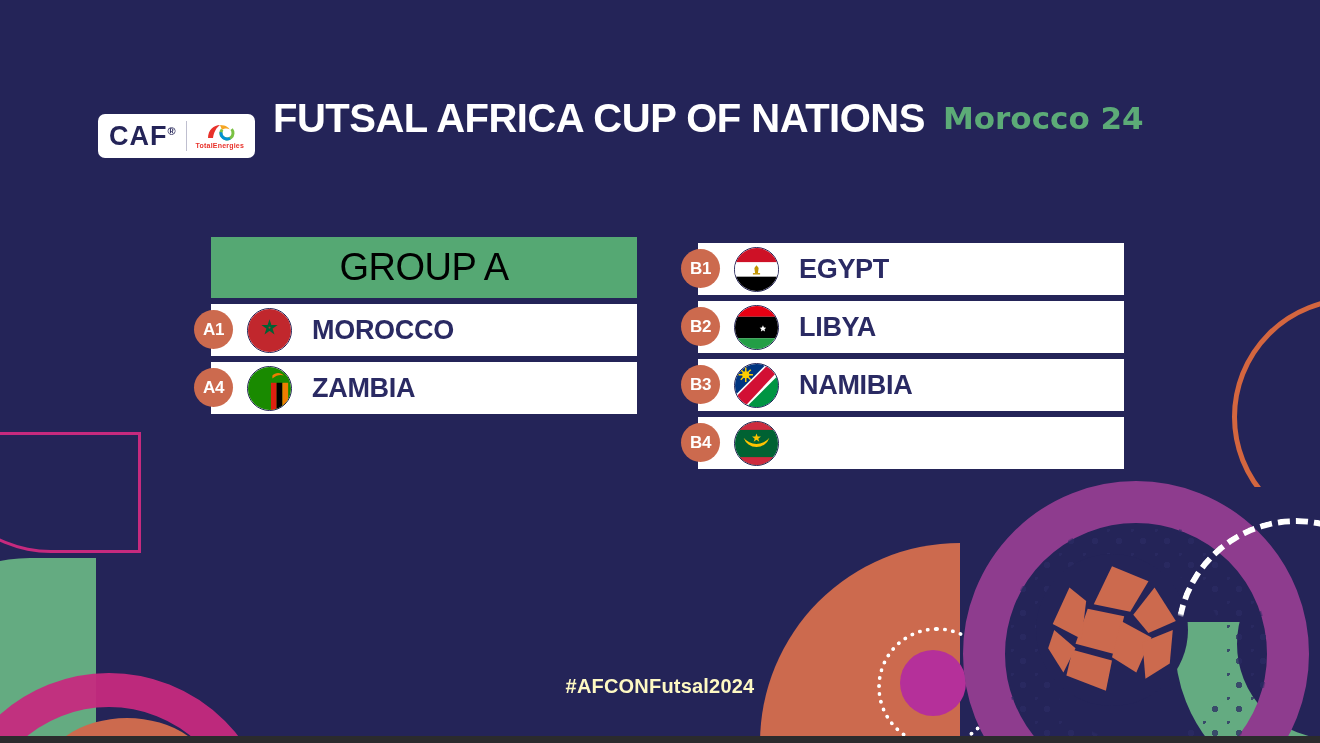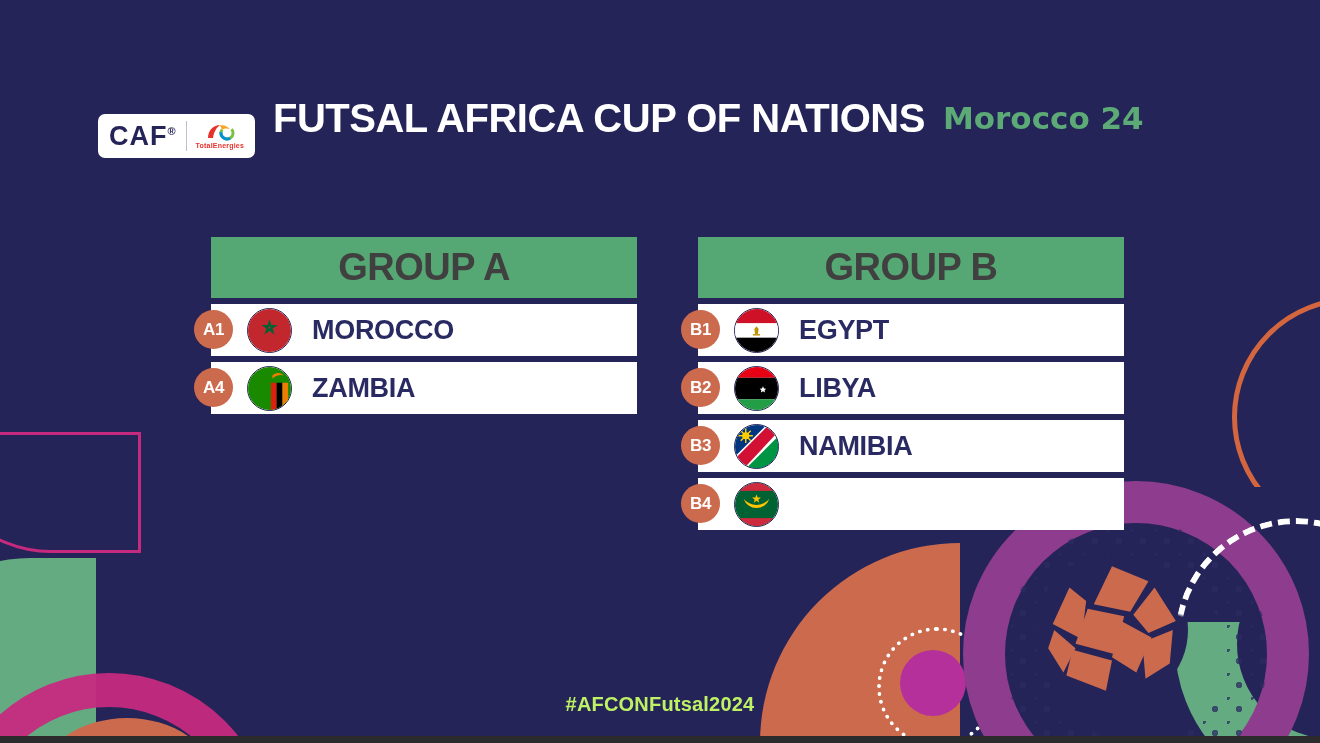--- a/index.html
+++ b/index.html
@@ -67,33 +67,33 @@
   .te-block{display:flex;flex-direction:column;align-items:center;gap:1px;}
   .te-name{font-size:7px;font-weight:bold;color:#e8312a;letter-spacing:.2px;}
   .title-main{font-size:40px;font-weight:bold;color:#ffffff;letter-spacing:-.5px;white-space:nowrap;}
   .title-sub{font-size:31px;font-weight:bold;color:#5cab77;letter-spacing:0px;white-space:nowrap;
              font-family:"DejaVu Sans",sans-serif;}
 
   
   .groups{position:absolute;left:211px;top:237px;display:flex;gap:61px;}
   .group{width:426px;}
   .group-head{height:61px;background:#55a873;display:flex;align-items:center;justify-content:center;}
-  .group-head-label{font-size:38px;font-weight:bold;color:#404040;letter-spacing:-.5px;}
+  .group-head-label{font-size:38px;font-weight:normal;color:#000000;letter-spacing:-.5px;}
   .rows{margin-top:6px;display:flex;flex-direction:column;gap:6px;}
   .row{position:relative;height:52px;background:#ffffff;display:flex;align-items:center;}
   .badge{position:absolute;left:-17px;top:6px;width:39px;height:39px;border-radius:50%;
          background:#cc6a4e;display:flex;align-items:center;justify-content:center;
          font-size:17px;font-weight:bold;color:#ffffff;letter-spacing:-.3px;}
   .flag{position:absolute;left:36px;top:4px;width:45px;height:45px;border-radius:50%;
         overflow:hidden;border:1px solid #242458;box-sizing:border-box;}
   .flag svg{display:block;width:100%;height:100%;}
   .country{margin-left:101px;font-size:27px;font-weight:600;color:#2a2a63;letter-spacing:-.3px;}
 
-  .hashtag{position:absolute;left:0;right:0;top:693px;text-align:center;
-           font-size:20px;font-weight:bold;color:#bef264;letter-spacing:.2px;}
+  .hashtag{position:absolute;left:0;right:0;top:675px;text-align:center;
+           font-size:20px;font-weight:bold;color:#fef9c3;letter-spacing:.2px;}
 </style>
 </head>
 <body>
 
 <div class="stage">
 
   <div class="deco sq-outline"></div>
   <div class="deco green-left"></div>
   <div class="deco arc-pink"></div>
 
@@ -178,23 +178,20 @@
               <path d="M34 12 C38 7 46 7 50 12 C46 10 40 11 34 16 Z" fill="#ef7d00"></path>
             </svg>
           </div>
           <div class="country">ZAMBIA</div>
         </div>
 
       </div>
     </div>
 
     <div class="group">
-      <div class="group-head">
-        <span class="group-head-label">GROUP B</span>
-      </div>
       <div class="rows">
 
         <div class="row">
           <div class="badge">B1</div>
           <div class="flag">
             <svg viewBox="0 0 60 60">
                 <rect width="60" height="20" fill="#ce1126"></rect>
               <rect y="20" width="60" height="20" fill="#fff"></rect>
               <rect y="40" width="60" height="20" fill="#000"></rect>
               <path d="M30 24 L33 28 L32 35 L28 35 L27 28 Z" fill="#c09300"></path>

